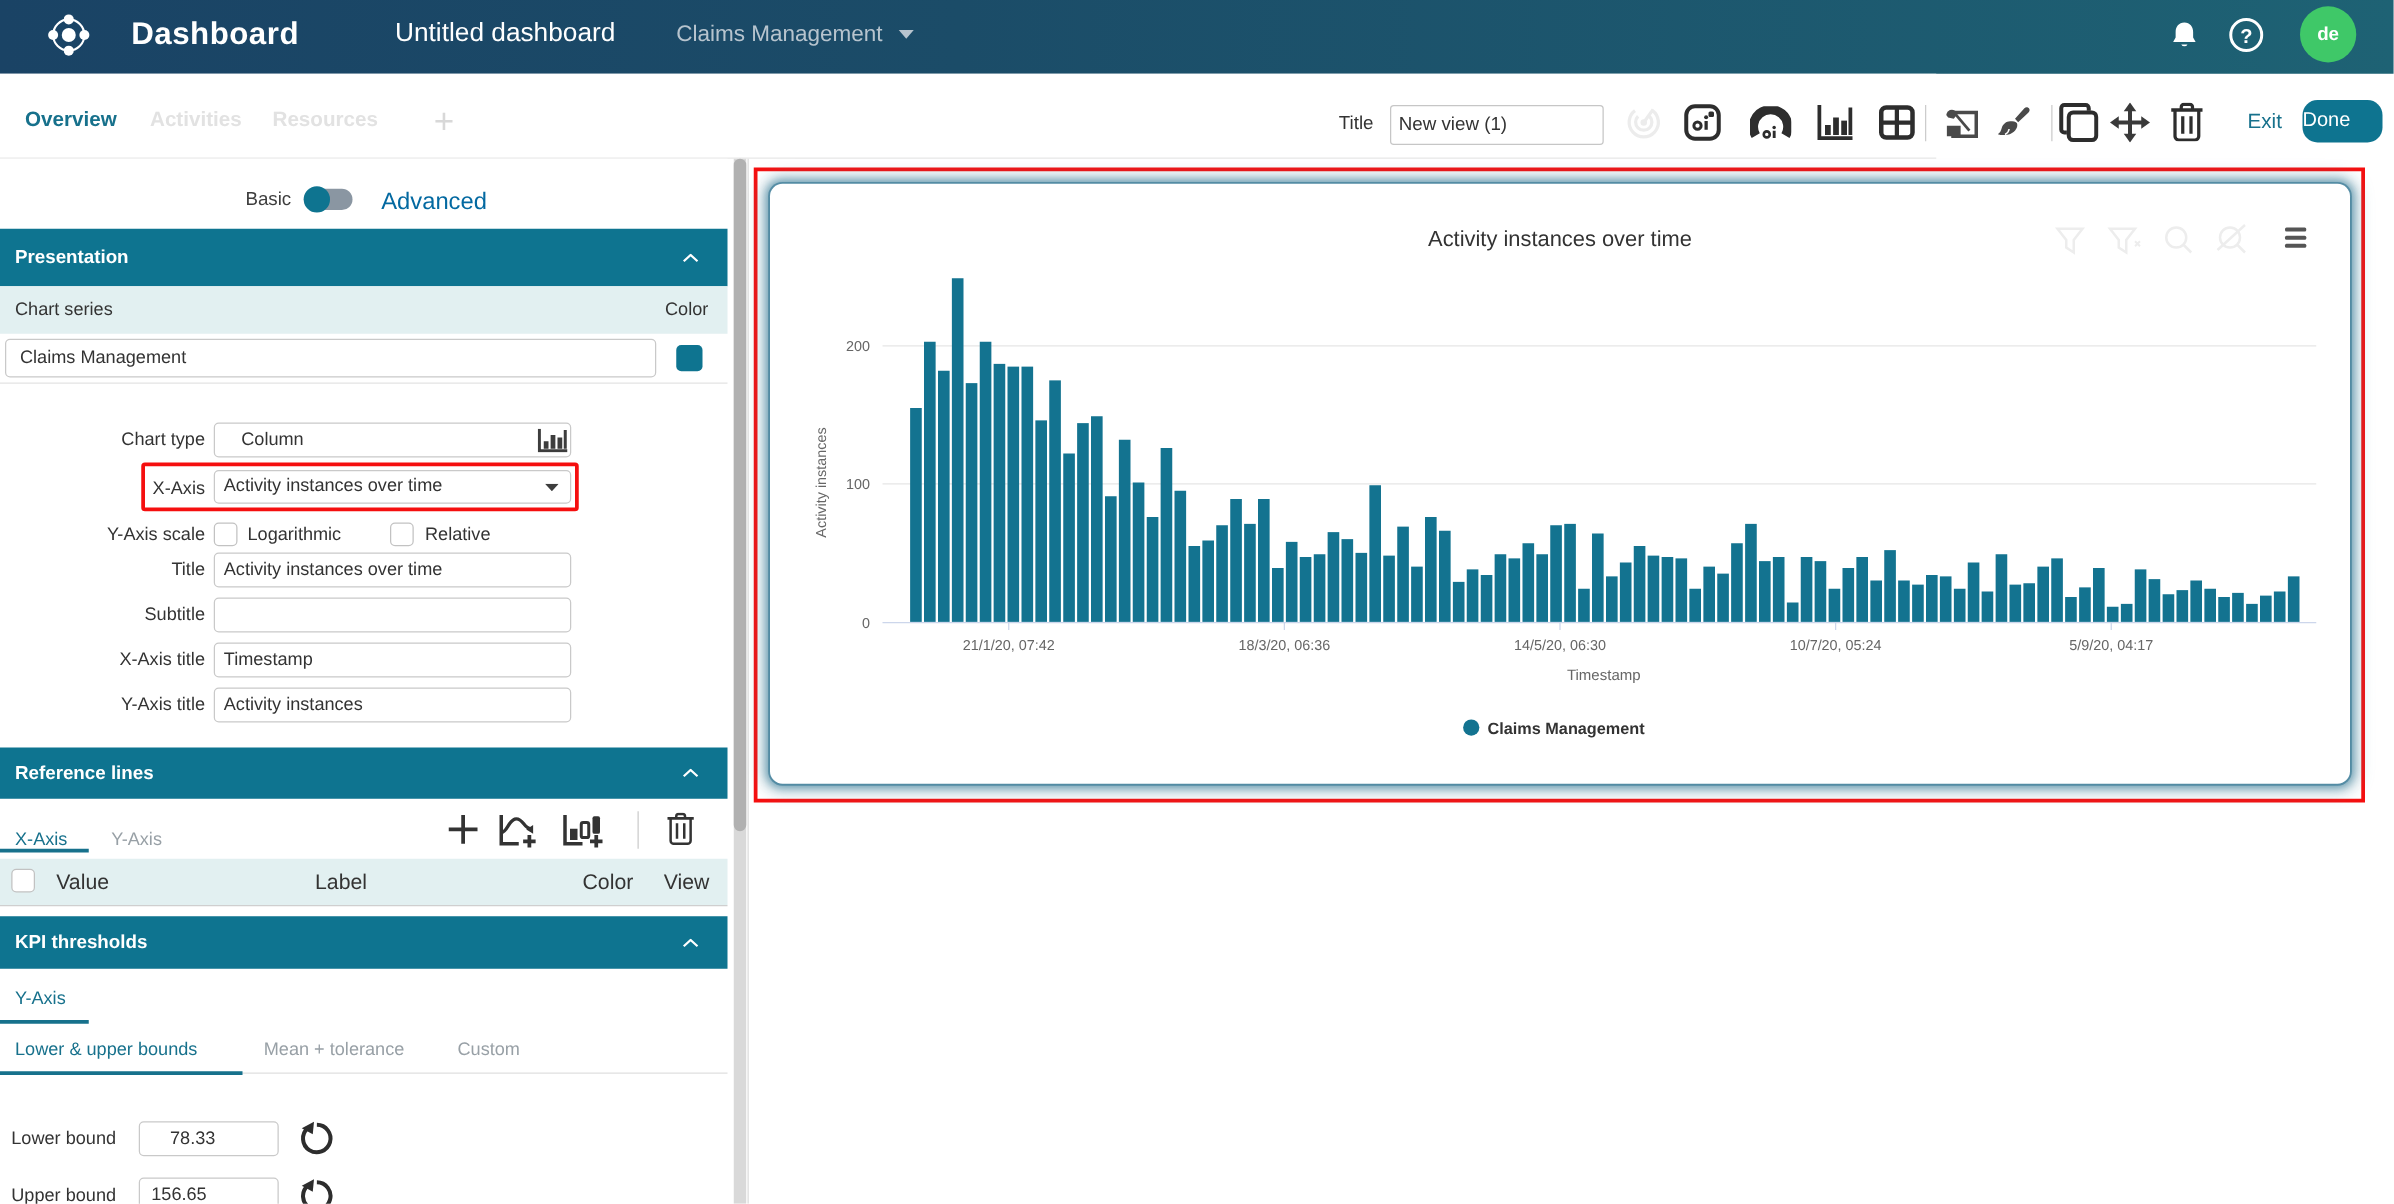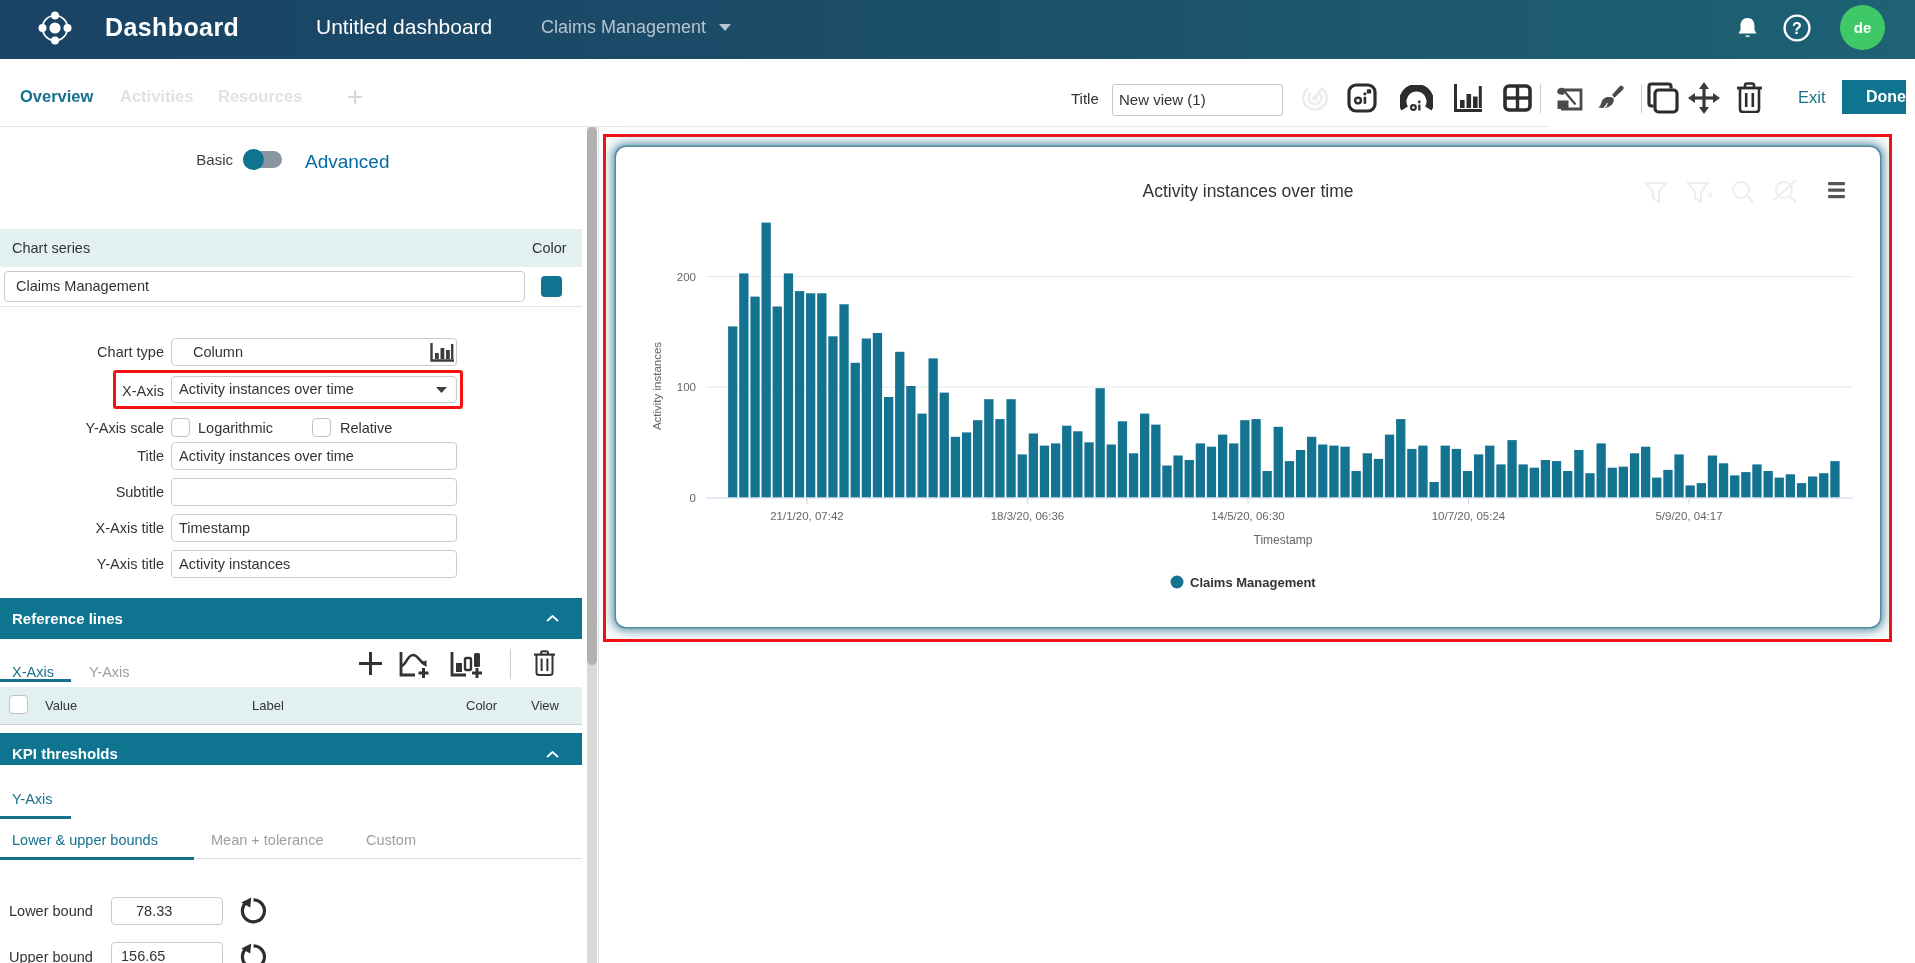--- a/index.html
+++ b/index.html
@@ -23,21 +23,21 @@
 .tab1 { position:absolute; top:28px; font-size:16.5px; }
 #tbar .ov { left:20px; color:#17718c; font-weight:bold; }
 #tbar .ac { left:120px; color:#e2e2e2; font-weight:bold;}
 #tbar .re { left:218px; color:#e2e2e2; font-weight:bold;}
 #tbar .plus { left:347px; top:22px; color:#d8d8d8; font-size:28px; font-weight:400; }
 #tbar .titlelab { position:absolute; left:1071px; top:31px; font-size:15px; color:#333; }
 #tbar .titleinput { position:absolute; left:1112px; top:25px; width:171px; height:32px;
   border:1px solid #c6c6c6; border-radius:3px; font-size:15px; color:#333; line-height:30px; padding-left:6px; background:#fff;}
 #tbar .exit { position:absolute; left:1798px; top:29px; color:#17718c; font-size:16.5px; }
 #tbar .done { position:absolute; left:1842px; top:21px; width:64px; height:34px; background:#0e7490;
-  color:#fff; font-weight:bold; font-size:16px; text-align:right; line-height:34px; border-radius:0; }
+  color:#fff; font-weight:normal; font-size:16px; text-align:left; line-height:34px; border-radius:12px; }
 .vdiv { position:absolute; top:25px; width:1px; height:29px; background:#ccc; }
 
 #panel { position:absolute; left:0; top:127px; width:582px; height:836px; background:#fff; }
 .sechdr { position:absolute; left:0; width:582px; background:#0e7490; color:#fff;
   font-size:15px; font-weight:bold; }
 .sechdr span { position:absolute; left:12px; }
 .chev { position:absolute; left:546px; width:13px; height:7px; }
 .mintrow { position:absolute; left:0; width:582px; background:#e2f0f1; color:#333; font-size:14.5px; }
 .inp { position:absolute; border:1px solid #c9c9c9; border-radius:4px; background:#fff;
   font-size:14.5px; color:#333; }
@@ -173,20 +173,26 @@
     <div class="done">Done</div>
   </div>
 
   <div id="panel">
 
     <div class="lab" style="left:0px;top:24px;width:233px;font-size:15px;color:#3d3d3d">Basic</div>
     <div class="abs" style="left:243px;top:24px;width:39px;height:17px;background:#8a96a2;border-radius:9px"></div>
     <div class="abs" style="left:243px;top:22px;width:21px;height:21px;background:#0e7490;border-radius:50%"></div>
     <div class="abs" style="left:305px;top:24px;font-size:19px;color:#0369a1">Advanced</div>
 
+    <div class="sechdr" style="top:56px;height:46px;line-height:46px">
+        <span>Presentation</span>
+      <svg class="chev" style="top:20px" viewBox="0 0 13 7">
+          <path d="M1 6 L6.5 1 L12 6" stroke="#fff" stroke-width="1.8" fill="none"></path>
+        </svg>
+    </div>
     <div class="mintrow" style="top:102px;height:38px;line-height:38px">
       <span style="position:absolute;left:12px">Chart series</span>
       <span style="position:absolute;left:532px">Color</span>
     </div>
     <div class="inp" style="left:4px;top:144px;width:521px;height:31px;line-height:29px;padding-left:11px">Claims Management</div>
     <div class="abs" style="left:541px;top:149px;width:21px;height:21px;background:#0e7490;border-radius:4px"></div>
     <div class="abs" style="left:0;top:179px;width:582px;height:1px;background:#e3e3e3"></div>
 
     <div class="lab" style="left:0px;top:217px;width:164px">Chart type</div>
     <div class="inp" style="left:171px;top:211px;width:286px;height:28px;line-height:26px;padding-left:21px">Column</div>
@@ -251,30 +257,30 @@
     </svg>
     <div class="abs" style="left:510px;top:522px;width:1px;height:30px;background:#ccc"></div>
     <svg class="abs" style="left:533px;top:523px" width="23" height="26" viewBox="0 0 23 26">
       <path d="M8 4 L8 3 C8 2 8.8 1.2 9.8 1.2 L13.2 1.2 C14.2 1.2 15 2 15 3 L15 4" fill="none" stroke="#333" stroke-width="2"></path>
       <line x1="1" y1="4.6" x2="22" y2="4.6" stroke="#333" stroke-width="2.2"></line>
       <path d="M3.5 4.6 L3.5 22.5 C3.5 23.9 4.6 25 6 25 L17 25 C18.4 25 19.5 23.9 19.5 22.5 L19.5 4.6" fill="none" stroke="#333" stroke-width="2"></path>
       <line x1="8.6" y1="8.5" x2="8.6" y2="21" stroke="#333" stroke-width="2"></line>
       <line x1="14.4" y1="8.5" x2="14.4" y2="21" stroke="#333" stroke-width="2"></line>
     </svg>
 
-    <div class="mintrow" style="top:560px;height:37px;line-height:37px;font-size:13px">
+    <div class="mintrow" style="top:560px;height:37px;line-height:37px;font-size:17px">
       <span style="position:absolute;left:45px">Value</span>
       <span style="position:absolute;left:252px">Label</span>
       <span style="position:absolute;left:466px">Color</span>
       <span style="position:absolute;left:531px">View</span>
     </div>
     <div class="cb" style="left:9px;top:568px;background:#fff"></div>
     <div class="abs" style="left:0;top:597px;width:582px;height:1px;background:#cfcfcf"></div>
 
-    <div class="sechdr" style="top:606px;height:32px;line-height:42px">
+    <div class="sechdr" style="top:606px;height:42px;line-height:42px">
         <span>KPI thresholds</span>
       <svg class="chev" style="top:18px" viewBox="0 0 13 7">
           <path d="M1 6 L6.5 1 L12 6" stroke="#fff" stroke-width="1.8" fill="none"></path>
         </svg>
     </div>
     <div class="tabteal" style="left:12px;top:664px">Y-Axis</div>
     <div class="underline" style="left:0;top:689px;width:71px"></div>
     <div class="tabteal" style="left:12px;top:705px">Lower &amp; upper bounds</div>
     <div class="tabgray" style="left:211px;top:705px">Mean + tolerance</div>
     <div class="tabgray" style="left:366px;top:705px">Custom</div>

